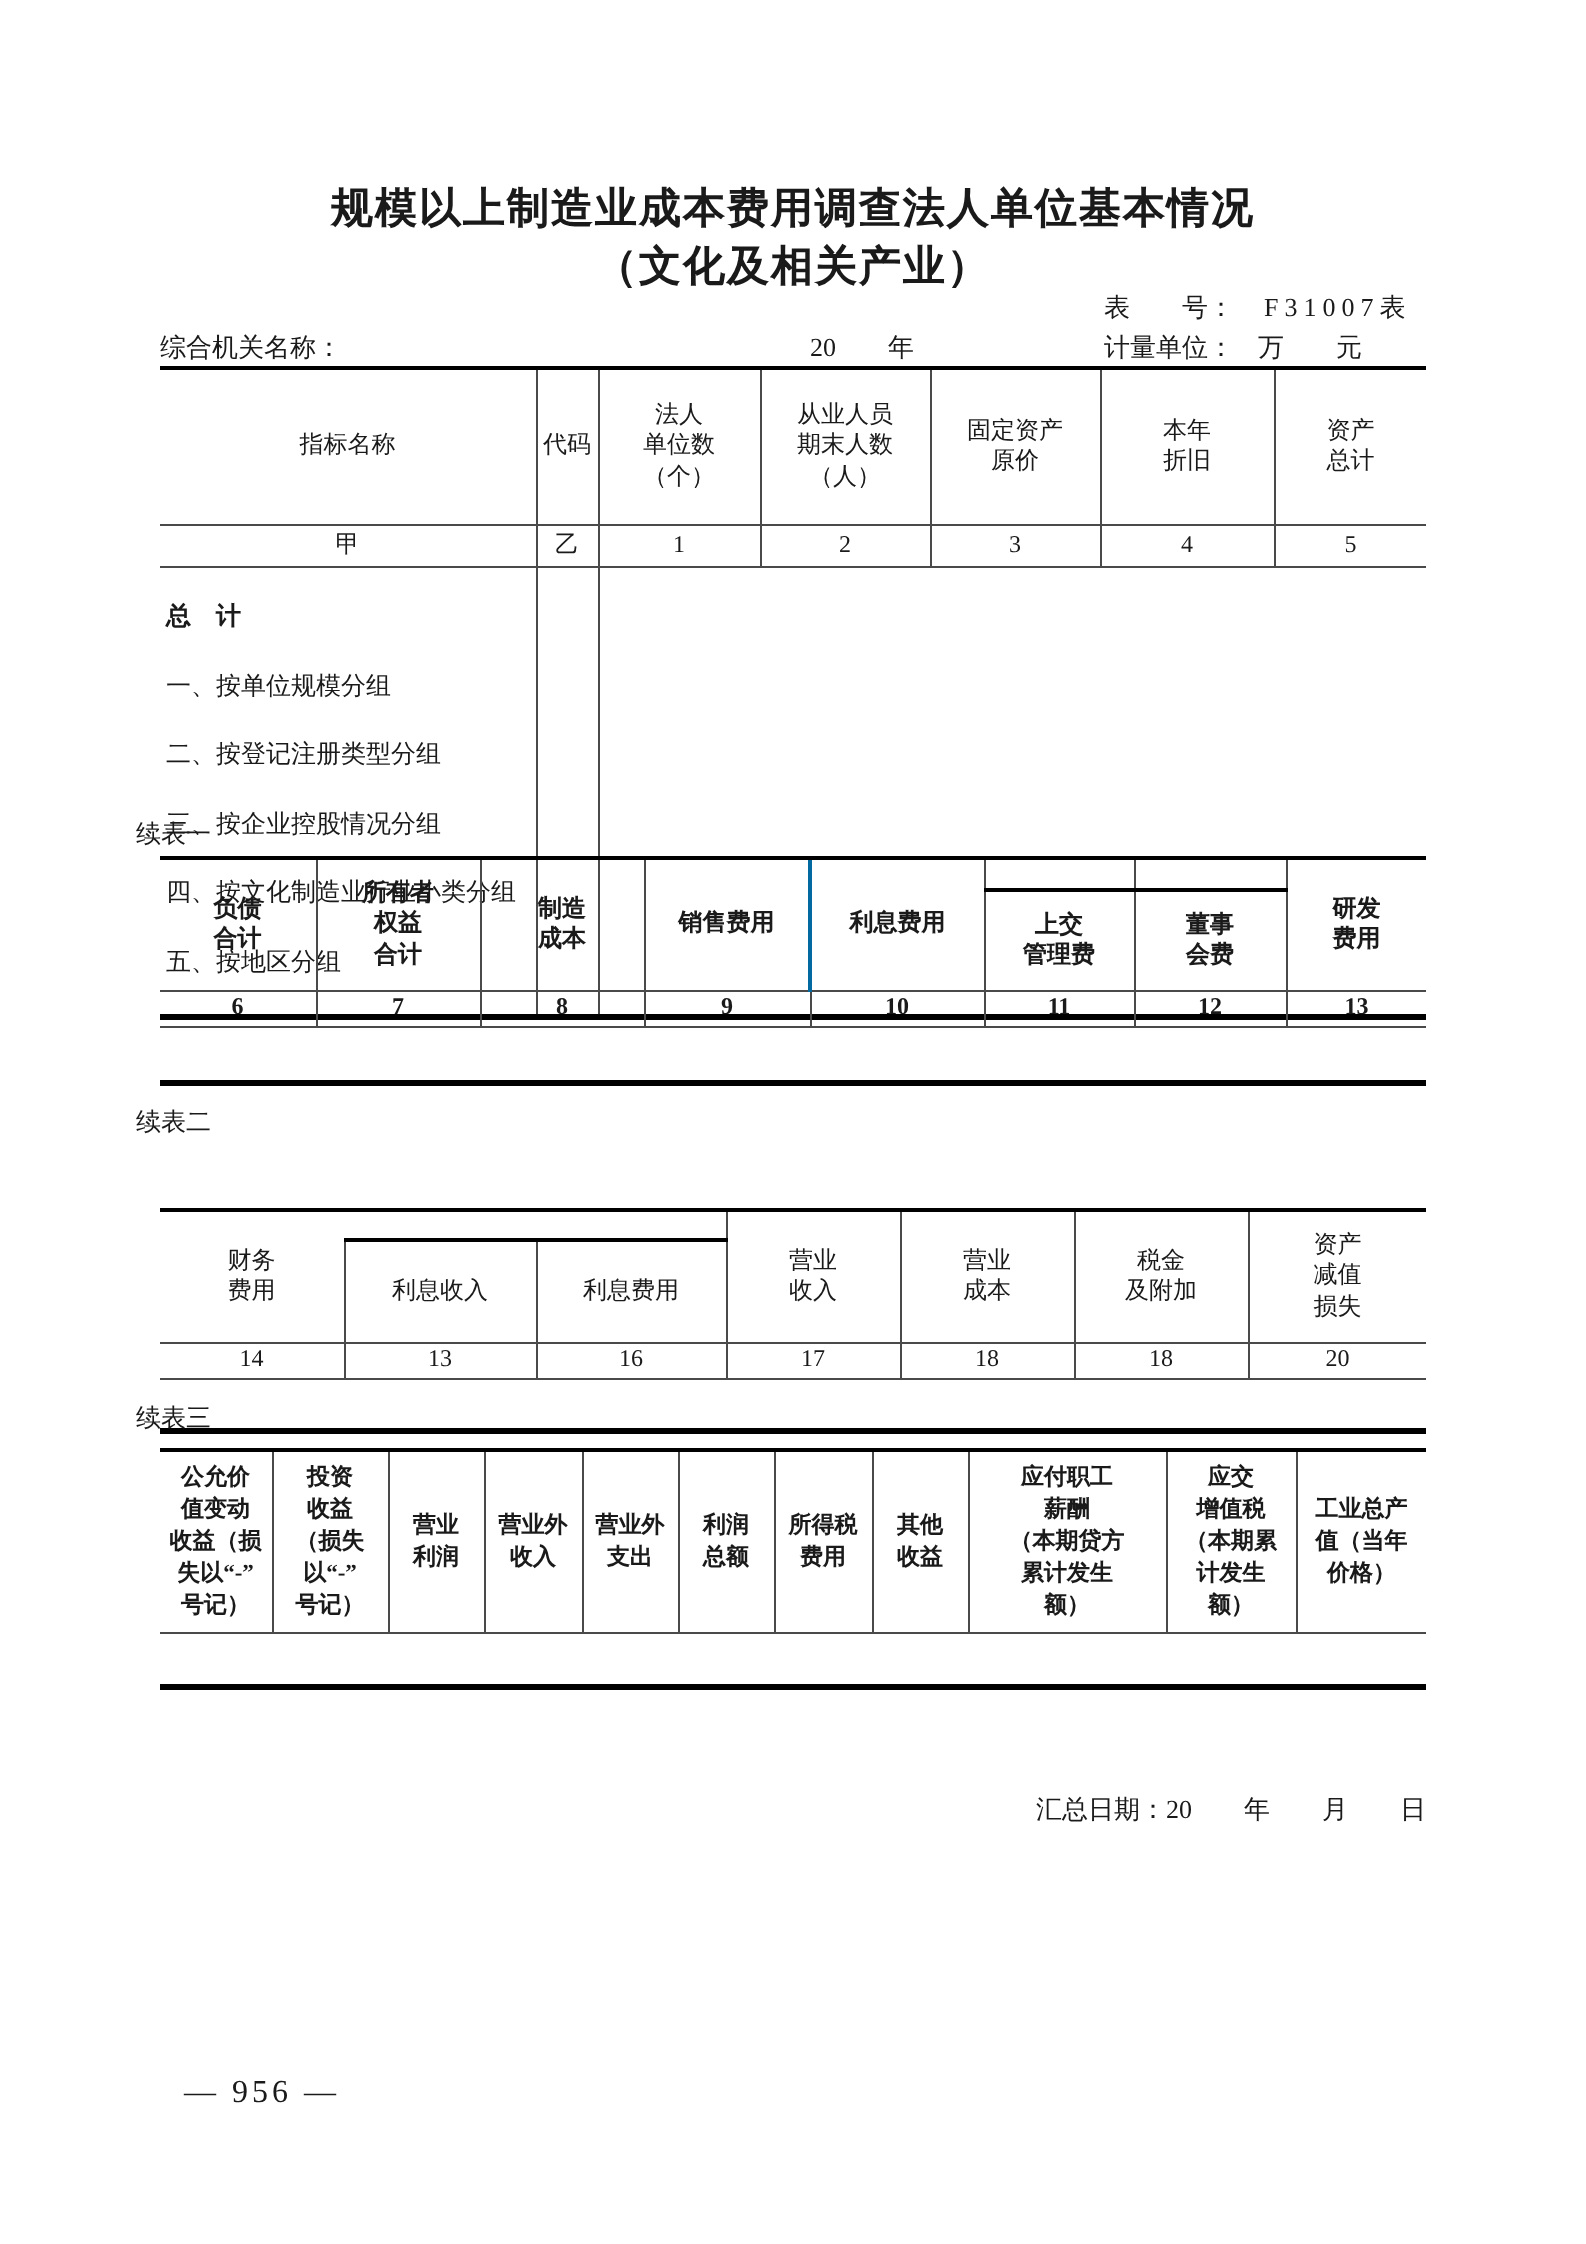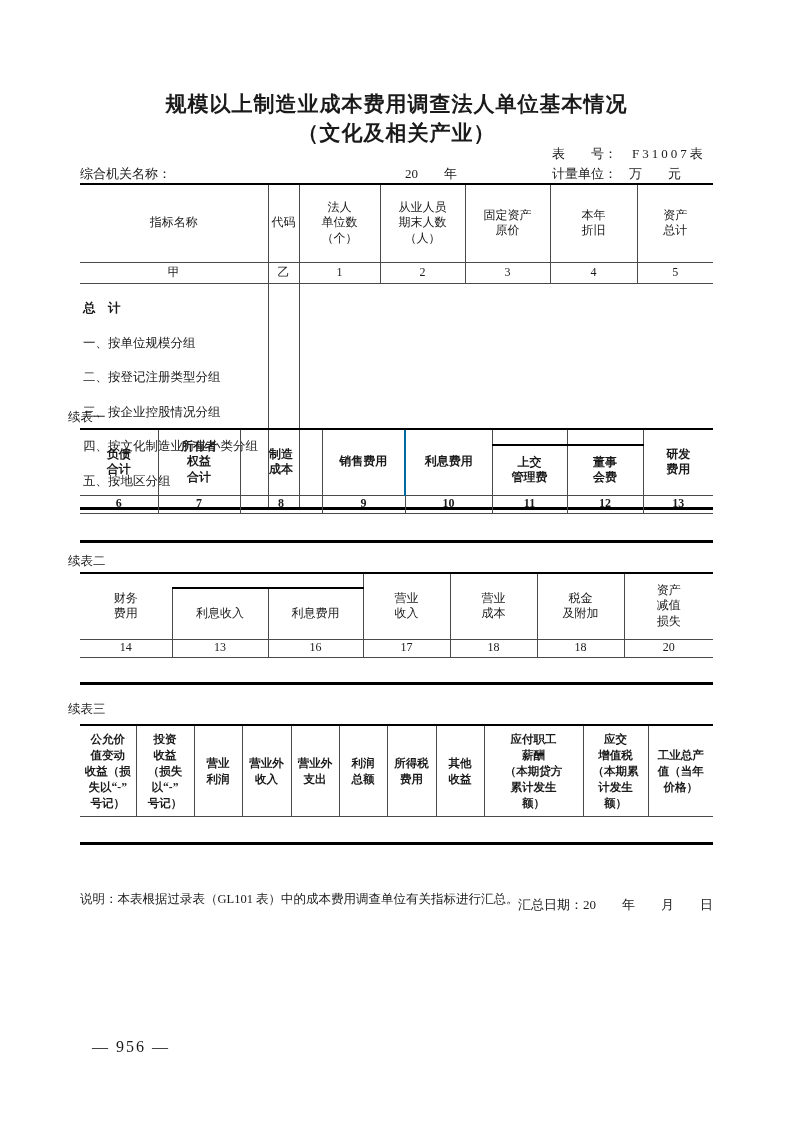--- a/index.html
+++ b/index.html
@@ -157,21 +157,21 @@
         <td class="er">13</td>
       </tr>
       <tr style="height:27px">
         <td class="el er eb" colspan="8"></td>
       </tr>
     </tbody>
       </table>
   </div>
 
   <div class="abs contlabel" style="top:553px;">续表二</div>
-  <div class="tblwrap" style="top:572px;">
+  <div class="tblwrap" style="top:604px;">
     <table>
       <colgroup>
         <col style="width:92px">
           <col style="width:96px">
           <col style="width:95px">
           <col style="width:87px">
         <col style="width:87px">
           <col style="width:87px">
           <col style="width:89px">
       </colgroup>
@@ -265,16 +265,15 @@
 价格）</td>
       </tr>
       <tr style="height:26px">
         <td class="el er eb" colspan="11"></td>
       </tr>
     </tbody>
       </table>
   </div>
 
   <div class="abs dateline">汇总日期：20　　年　　月　　日</div>
-  <div class="abs noteline">说明：本表根据过录表（GL101 表）中的成本费用调查单位有关指标进行汇总。</div>
   <div class="abs pageno">— 956 —</div>
 
 </div>
 
 </body></html>

